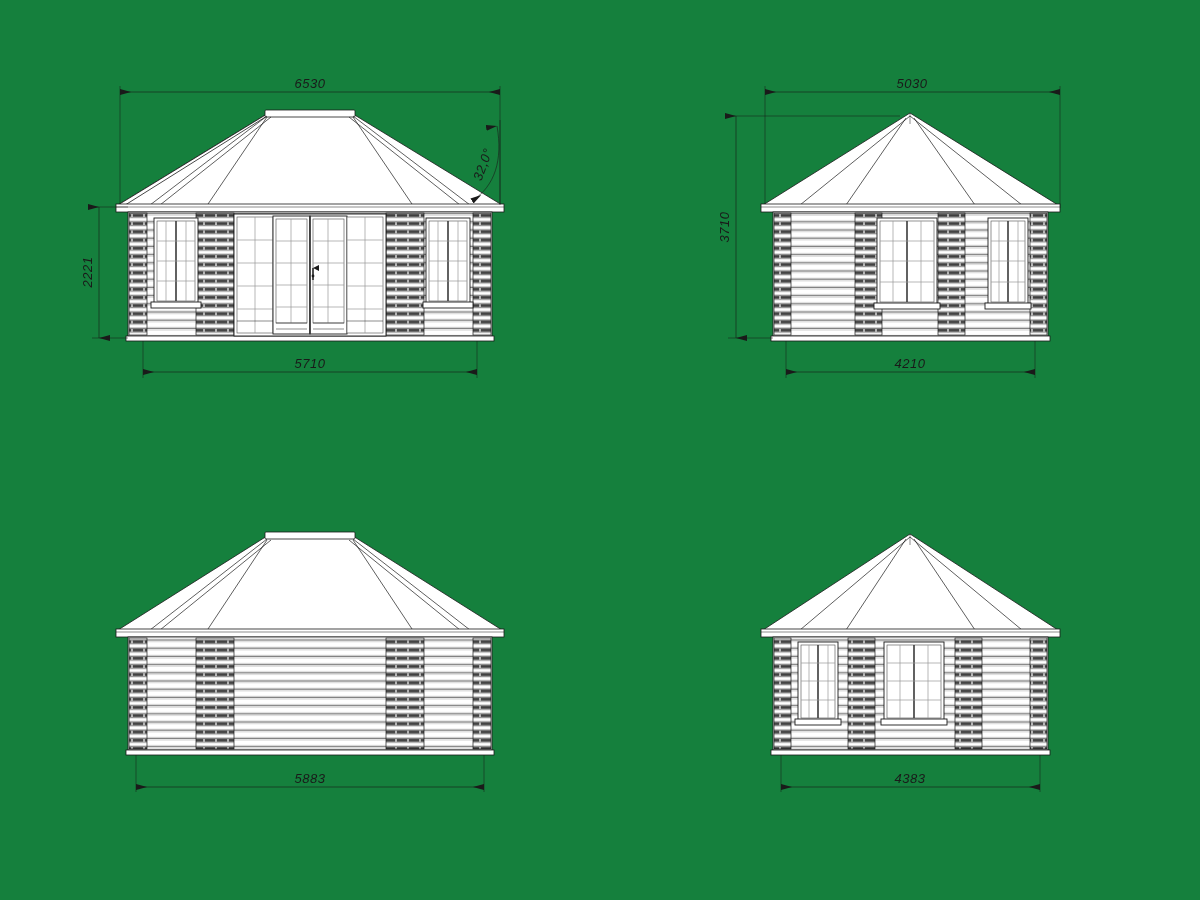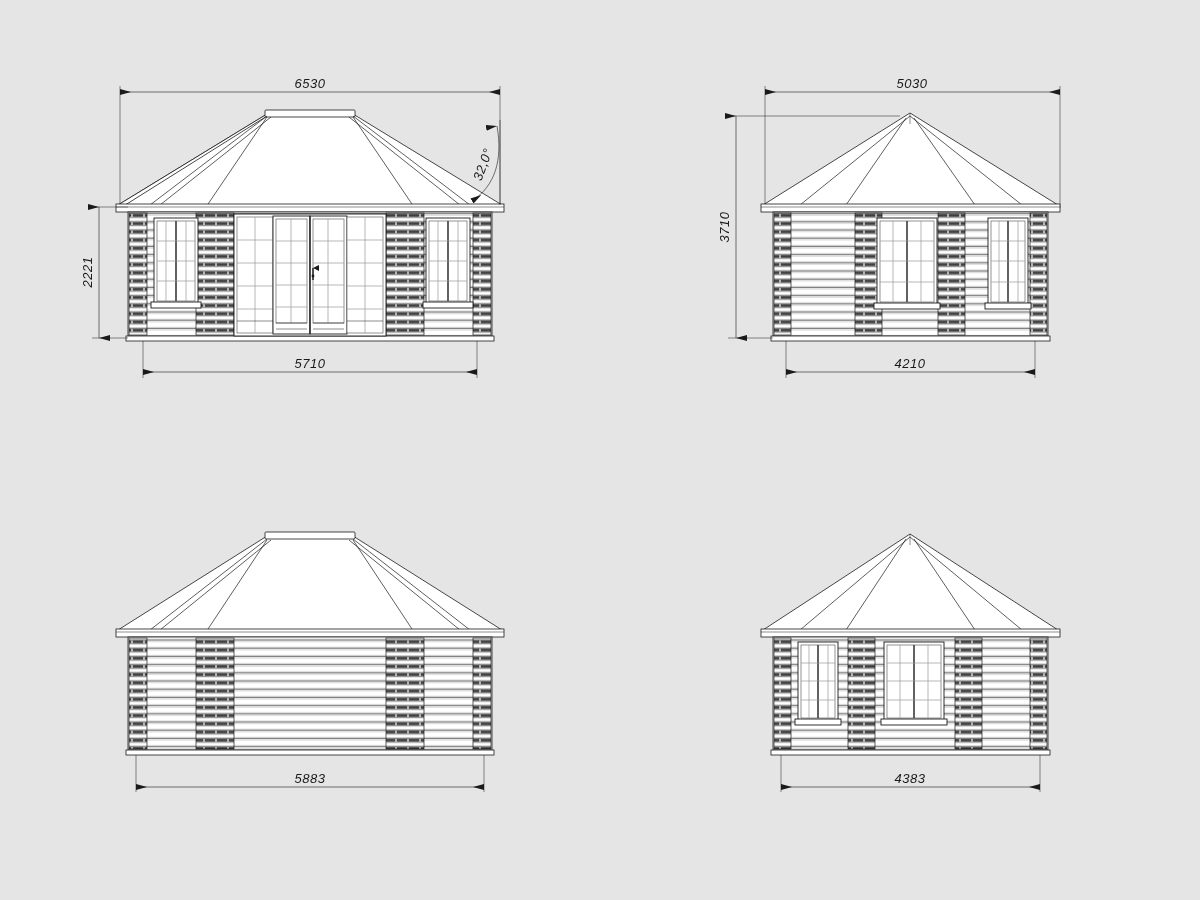--- a/index.html
+++ b/index.html
@@ -1,18 +1,18 @@
 <!DOCTYPE html>
 <html><head>
 <meta charset="utf-8">
 <style>
   html,body{margin:0;padding:0;background:#ffffff;}
   body{width:1200px;height:900px;overflow:hidden;
        font-family:"Liberation Sans", sans-serif;}
-  #sheet{position:relative;width:1200px;height:900px;background:#e5e5e5;}
+  #sheet{position:relative;width:1200px;height:900px;background:#15803d;}
   svg{display:block;}
   .dimtext{font-family:"Liberation Sans", sans-serif;font-size:13px;
            font-style:italic;fill:#1a1a1a;letter-spacing:0.5px;}
   .ln{stroke:#1a1a1a;fill:none;}
   .thin{stroke-width:0.7;}
   .hair{stroke-width:0.5;}
   .dimline{stroke:#1a1a1a;stroke-width:0.6;fill:none;}
   .extline{stroke:#1a1a1a;stroke-width:0.5;fill:none;}
   .roofface{fill:#ffffff;stroke:#1a1a1a;stroke-width:0.8;}
   .wallface{fill:#ffffff;stroke:#1a1a1a;stroke-width:0.8;}

